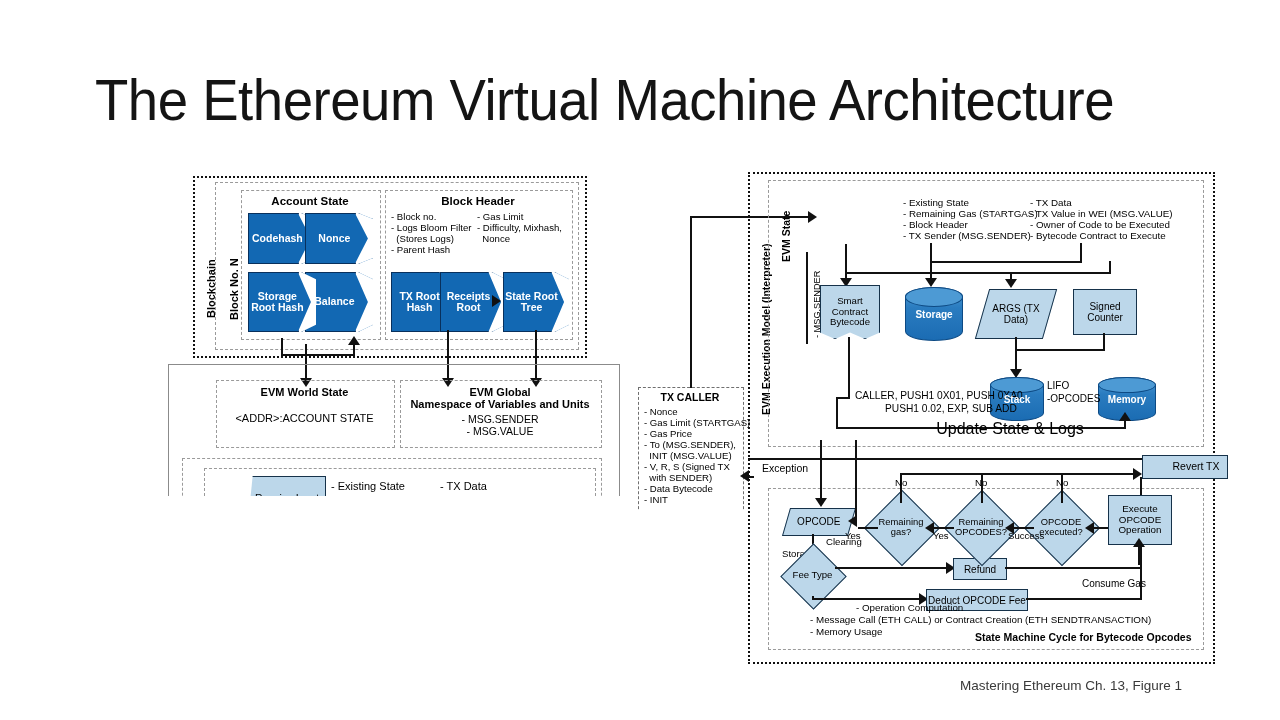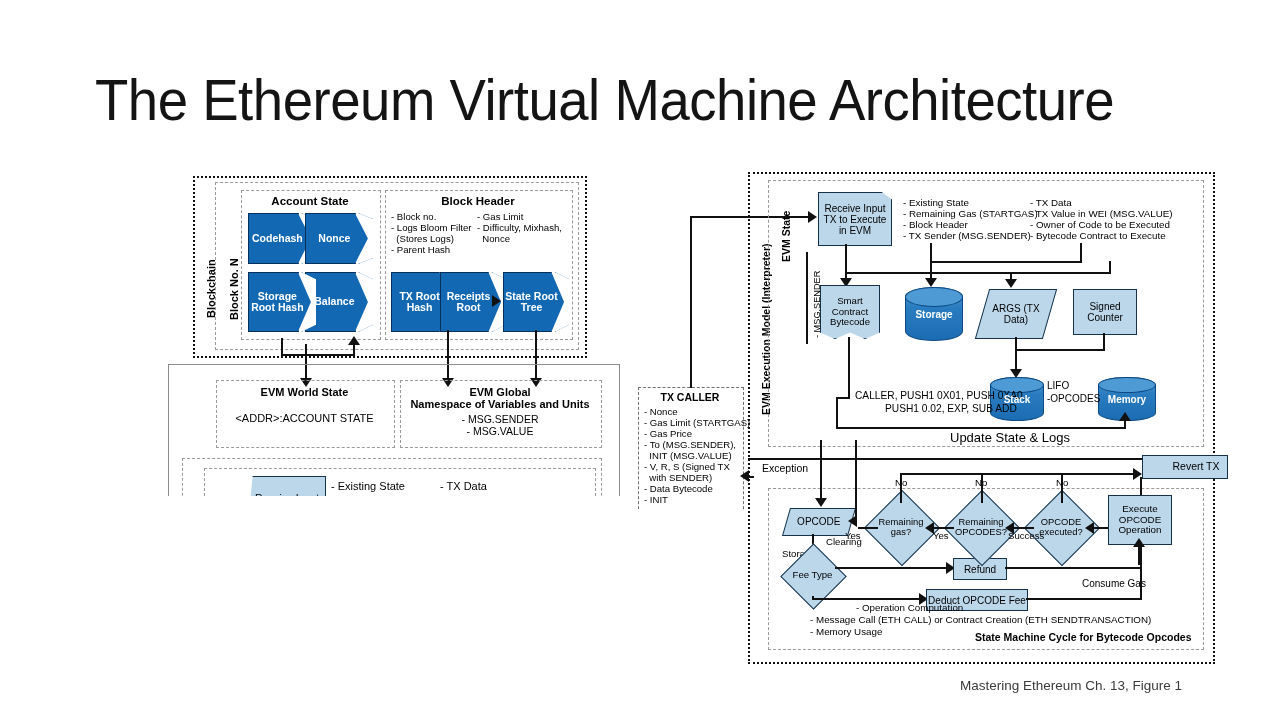--- a/index.html
+++ b/index.html
@@ -220,24 +220,20 @@
   <div class="ln lnv" style="left:690px;top:216px;height:172px;"></div>
   <div class="ln lnh" style="left:690px;top:216px;width:122px;"></div>
   <div class="ar ar-r" style="left:808px;top:211px;"></div>
 
   <div class="fig dotted" style="left:748px;top:172px;width:463px;height:488px;"></div>
   <div class="vlbl" style="left:760px;top:415px;font-size:10.5px;">EVM Execution Model (Interpreter)</div>
 
   <div class="fig dashed" style="left:768px;top:180px;width:434px;height:265px;"></div>
   <div class="vlbl" style="left:780px;top:262px;font-size:10.5px;">EVM State</div>
 
-  <div class="pbox" style="left:818px;top:192px;width:72px;height:52px;font-size:10px;
-       clip-path:polygon(0 0, 86% 0, 100% 14%, 100% 100%, 0 100%);">
-    <span>Receive Input TX to Execute in EVM</span>
-  </div>
 
   <div class="txt" style="left:903px;top:197px;font-size:9.8px;">- Existing State</div>
   <div class="txt" style="left:903px;top:208px;font-size:9.8px;">- Remaining Gas (STARTGAS)</div>
   <div class="txt" style="left:903px;top:219px;font-size:9.8px;">- Block Header</div>
   <div class="txt" style="left:903px;top:230px;font-size:9.8px;">- TX Sender (MSG.SENDER)</div>
 
   <div class="txt" style="left:1030px;top:197px;font-size:9.8px;">- TX Data</div>
   <div class="txt" style="left:1030px;top:208px;font-size:9.8px;">- TX Value in WEI (MSG.VALUE)</div>
   <div class="txt" style="left:1030px;top:219px;font-size:9.8px;">- Owner of Code to be Executed</div>
   <div class="txt" style="left:1030px;top:230px;font-size:9.8px;">- Bytecode Contract to Execute</div>
@@ -293,21 +289,21 @@
   <div class="txt" style="left:855px;top:390px;font-size:10.2px;">CALLER, PUSH1 0X01, PUSH 0XA0,</div>
   <div class="txt" style="left:885px;top:403px;font-size:10.2px;">PUSH1 0.02, EXP, SUB ADD</div>
 
   <div class="ln lnv" style="left:848px;top:337px;height:62px;"></div>
   <div class="ln lnh" style="left:836px;top:397px;width:14px;"></div>
   <div class="ln lnv" style="left:836px;top:397px;height:32px;"></div>
   <div class="ln lnh" style="left:836px;top:427px;width:290px;"></div>
   <div class="ln lnv" style="left:1124px;top:419px;height:10px;"></div>
   <div class="ar ar-u" style="left:1119px;top:412px;"></div>
 
-  <div class="txt ctr" style="left:860px;top:430px;width:300px;font-size:13px;">Update State &amp; Logs</div>
+  <div class="txt ctr" style="left:860px;top:420px;width:300px;font-size:16px;">Update State &amp; Logs</div>
 
   <div class="txt" style="left:762px;top:462px;font-size:10.5px;">Exception</div>
   <div class="ln lnh" style="left:748px;top:458px;width:402px;"></div>
   <div class="ar ar-l" style="left:740px;top:470px;"></div>
   <div class="ln lnh" style="left:748px;top:476px;width:6px;"></div>
 
   <div class="pbox" style="left:1142px;top:455px;width:62px;height:22px;font-size:10.5px;padding-left:22px;">
     <span>Revert TX</span>
   </div>
   <div class="ln lnh" style="left:900px;top:473px;width:236px;"></div>

